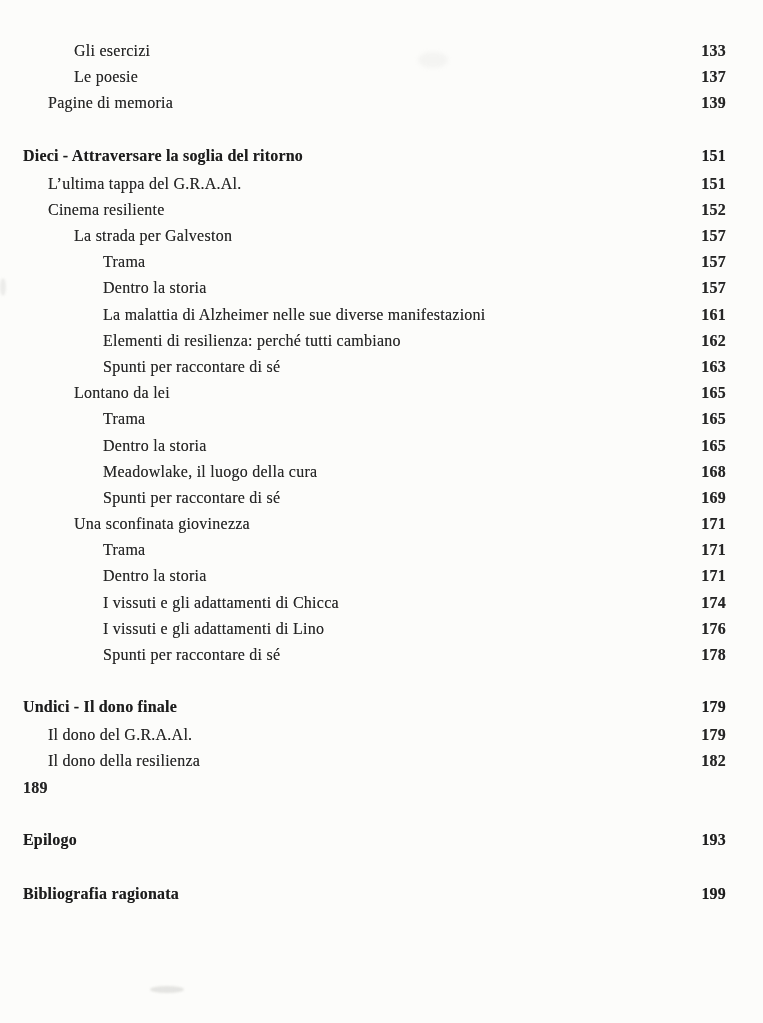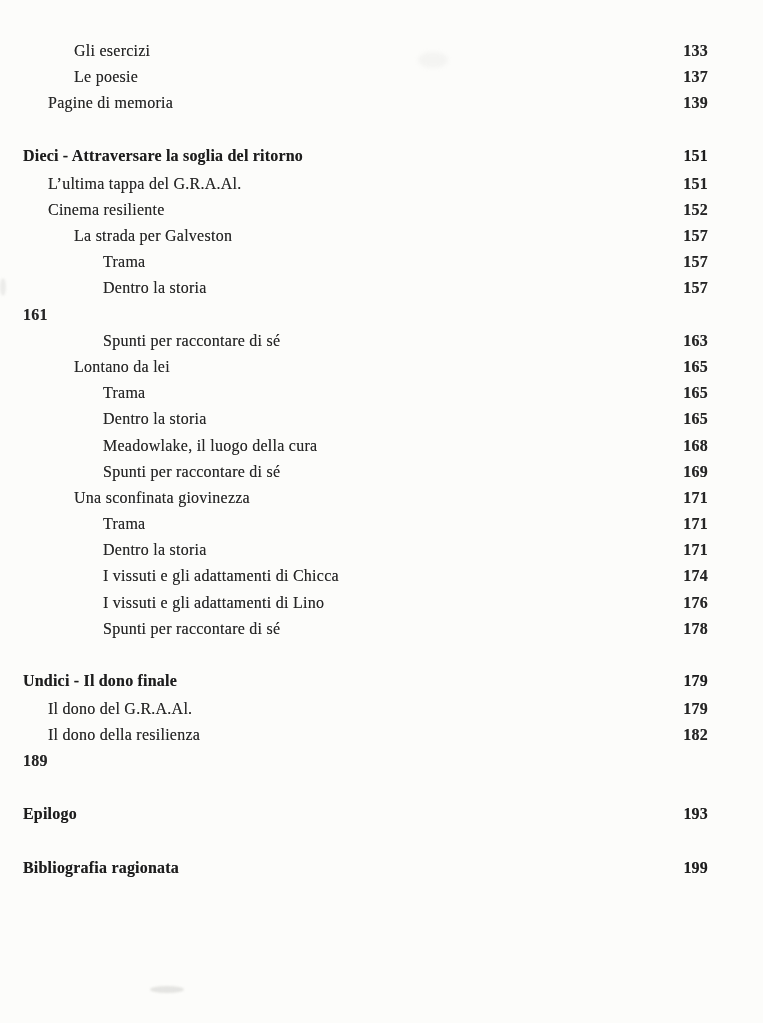--- a/index.html
+++ b/index.html
@@ -10,21 +10,21 @@
     overflow: hidden;
   }
   .page {
     position: relative;
     width: 763px;
     height: 1023px;
     background: #fcfcfa;
     color: #232323;
   }
   .toc {
-    padding: 38px 55px 0 23px;
+    padding: 38px 37px 0 23px;
   }
   .toc-row {
     display: flex;
     justify-content: space-between;
     align-items: center;
     height: 26.2px;
     font-size: 16px;
     letter-spacing: 0.25px;
     color: #262626;
     text-shadow: 0 0 0.5px rgba(45,45,45,0.55);
@@ -88,21 +88,26 @@
   </div>
       <div class="toc-row level-3">
     <span class="toc-label">Trama</span>
     <span class="toc-page">157</span>
   </div>
       <div class="toc-row level-3">
     <span class="toc-label">Dentro la storia</span>
     <span class="toc-page">157</span>
   </div>
       <div class="toc-row level-3">
+    <span class="toc-label">La malattia di Alzheimer nelle sue diverse manifestazioni</span>
     <span class="toc-page">161</span>
+  </div>
+      <div class="toc-row level-3">
+    <span class="toc-label">Elementi di resilienza: perché tutti cambiano</span>
+    <span class="toc-page">162</span>
   </div>
       <div class="toc-row level-3">
     <span class="toc-label">Spunti per raccontare di sé</span>
     <span class="toc-page">163</span>
   </div>
       <div class="toc-row level-2">
     <span class="toc-label">Lontano da lei</span>
     <span class="toc-page">165</span>
   </div>
       <div class="toc-row level-3">

